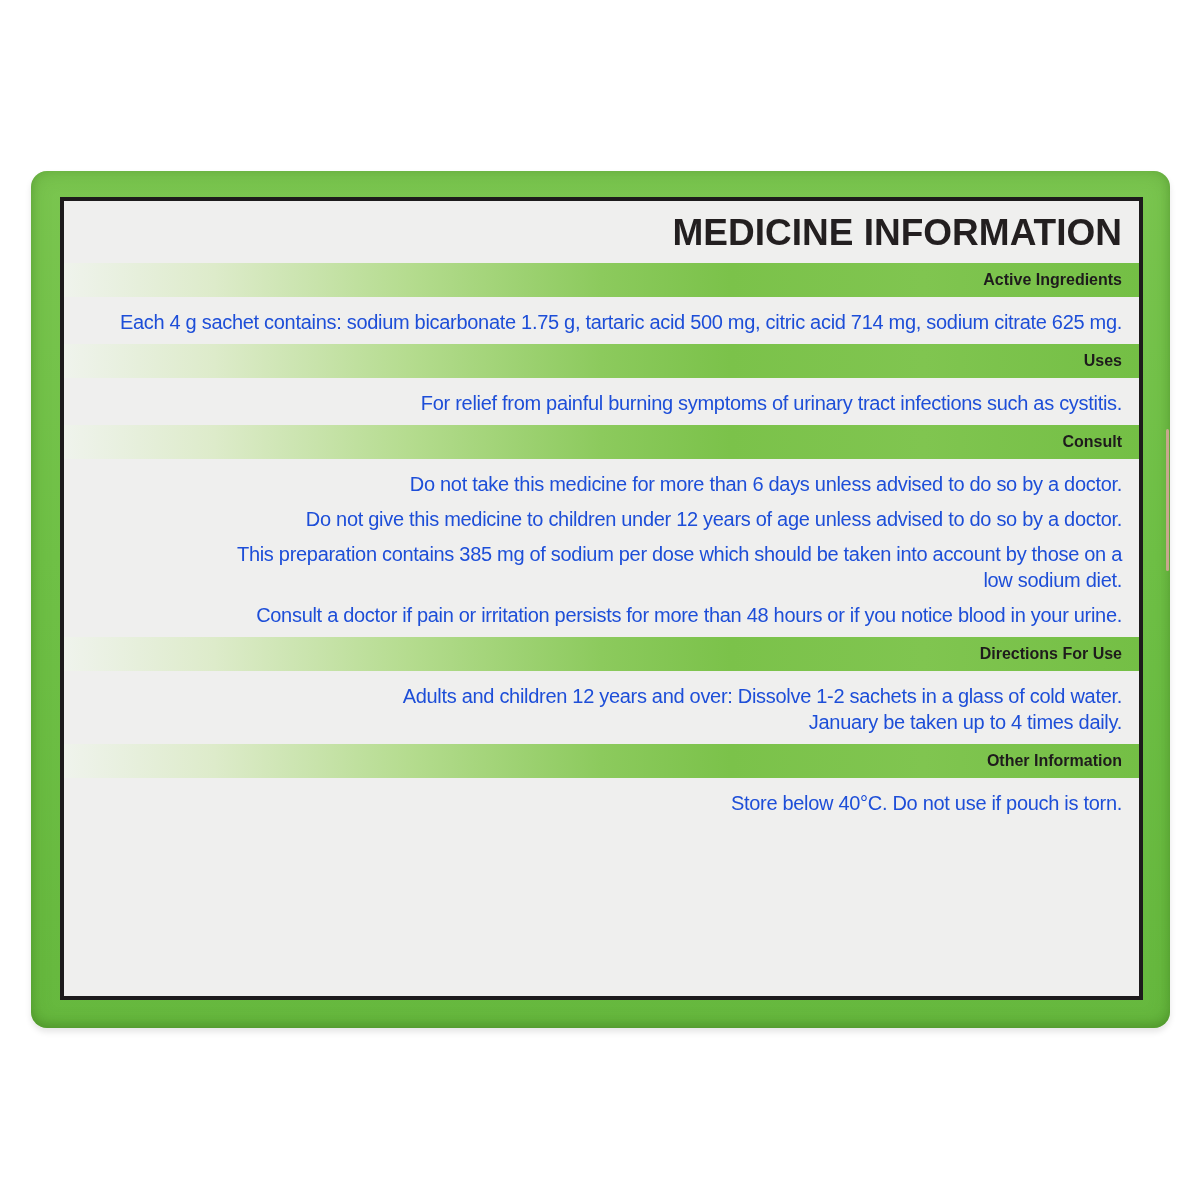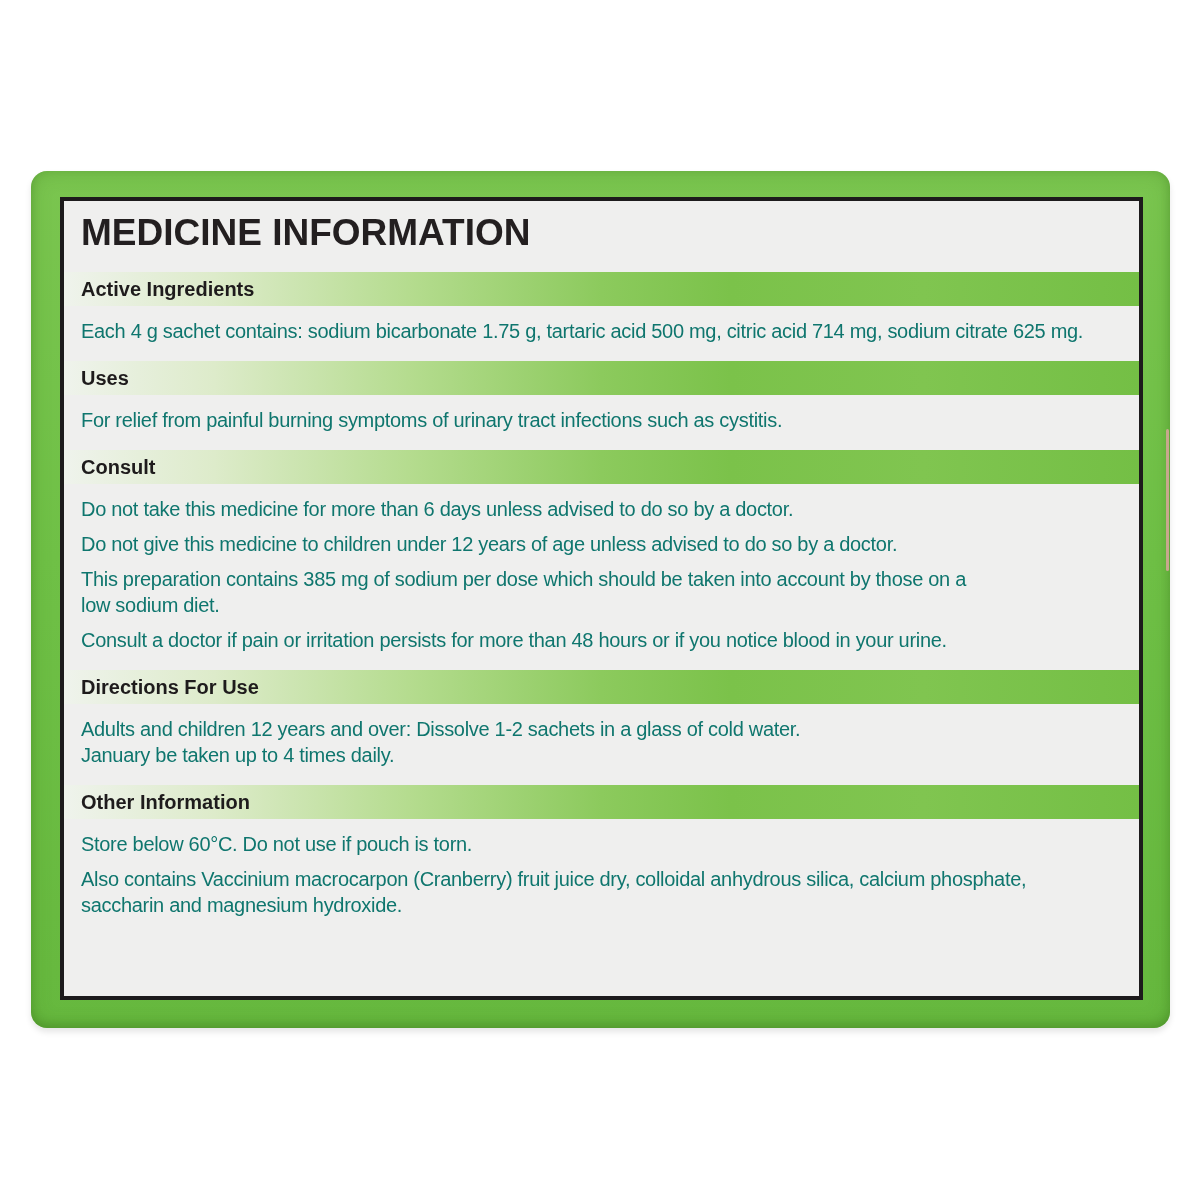--- a/index.html
+++ b/index.html
@@ -8,20 +8,21 @@
     width: 1200px;
     height: 1200px;
     background: #ffffff;
     font-family: "Liberation Sans", sans-serif;
   }
   .stage {
     position: relative;
     width: 1200px;
     height: 1200px;
     overflow: hidden;
+    text-align: right;
   }
   .pouch {
     position: absolute;
     left: 31px;
     top: 171px;
     width: 1139px;
     height: 857px;
     border-radius: 16px;
     background: linear-gradient(180deg, #7ac54f 0%, #6fc046 45%, #66b83e 100%);
     box-shadow: inset 0 0 20px rgba(60, 120, 25, 0.30), inset 0 -4px 8px rgba(40, 90, 15, 0.25), 0 4px 6px rgba(0,0,0,0.10);
@@ -49,43 +50,43 @@
   .panel-title {
     margin: 10px 0 8px 0;
     padding: 0 17px;
     font-size: 37px;
     line-height: 44px;
     font-weight: bold;
     letter-spacing: 0px;
     color: #231f20;
   }
   .bar {
-    margin-top: 17px;
+    margin-top: 8px;
     height: 34px;
     line-height: 34px;
     padding: 0 17px;
-    font-size: 20px;
+    font-size: 16px;
     font-weight: bold;
     color: #1e1b1c;
     background: linear-gradient(90deg,
       #eff3ec 0%,
       #ddebca 14%,
       #b5dc8f 32%,
       #8cca5d 50%,
       #7bc24a 62%,
       #80c550 80%,
       #74bf45 100%);
   }
   .panel p {
     margin: 9px 0;
     padding: 0 17px;
     font-size: 20px;
     line-height: 26px;
     letter-spacing: -0.3px;
-    color: #0f766e;
+    color: #1d4ed8;
     white-space: pre-line;
   }
   .bar + p {
     margin-top: 12px;
   }
 </style>
 </head>
 <body>
 
 <div class="stage">
@@ -106,19 +107,17 @@
       <p>Do not give this medicine to children under 12 years of age unless advised to do so by a doctor.</p>
       <p>This preparation contains 385 mg of sodium per dose which should be taken into account by those on a
 low sodium diet.</p>
       <p>Consult a doctor if pain or irritation persists for more than 48 hours or if you notice blood in your urine.</p>
 
       <div class="bar">Directions For Use</div>
       <p>Adults and children 12 years and over: Dissolve 1-2 sachets in a glass of cold water.
 January be taken up to 4 times daily.</p>
 
       <div class="bar">Other Information</div>
-      <p>Store below 60°C. Do not use if pouch is torn.</p>
-      <p>Also contains Vaccinium macrocarpon (Cranberry) fruit juice dry, colloidal anhydrous silica, calcium phosphate,
-saccharin and magnesium hydroxide.</p>
+      <p>Store below 40°C. Do not use if pouch is torn.</p>
 
     </div>
   </div>
 </div>
 
 </body></html>

